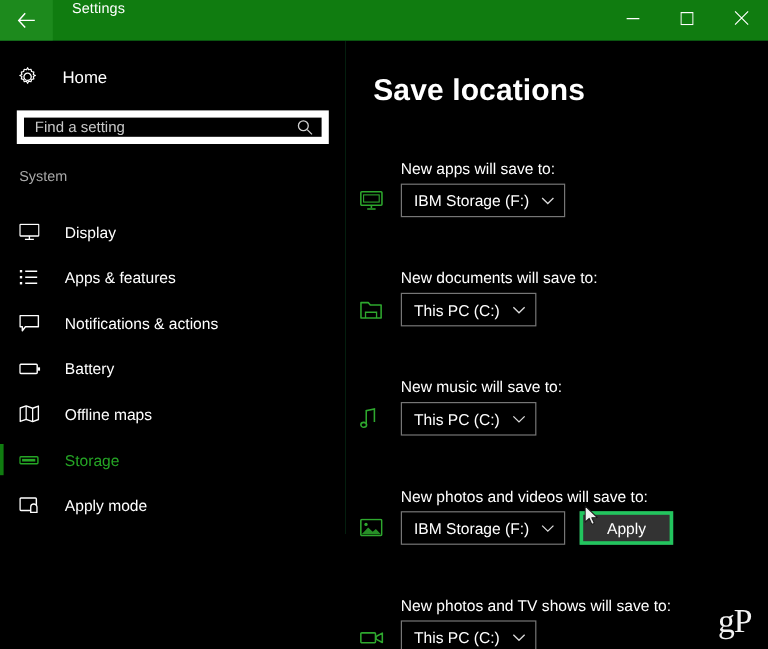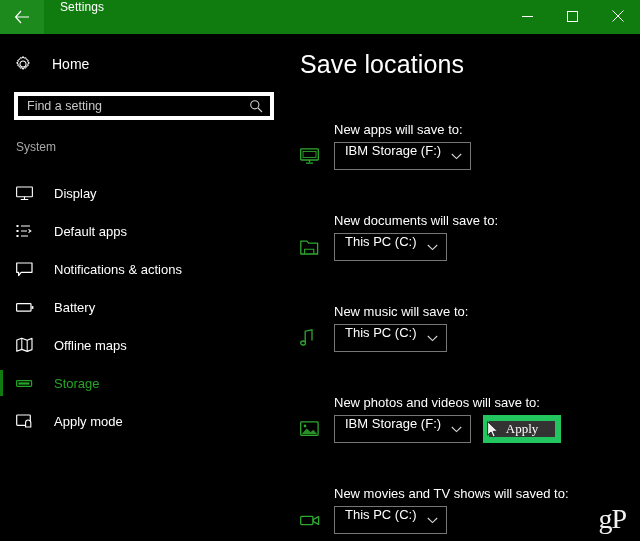--- a/index.html
+++ b/index.html
@@ -94,21 +94,21 @@
   .home-label {
     font-size: 14px;
     color: #ffffff;
     margin-left: 12px;
   }
 
   .search-wrap {
     position: relative;
     margin: 8px 14px 0 14px;
     height: 28px;
-    border: 4px solid #ffffff;
+    border: 6px solid #ffffff;
     background: #000000;
     box-sizing: border-box;
     display: flex;
     align-items: flex-end;
   }
   .search-input {
     border: none;
     outline: none;
     background: transparent;
     color: #cfcfcf;
@@ -162,22 +162,22 @@
     width: 3px; height: 26px;
     background: #107c10;
     display: none;
   }
   .nav-item.selected .sel-bar { display: block; }
 
   
   .page-title {
     font-size: 25px;
     color: #ffffff;
-    font-weight: normal;
-    margin: 0;
+    font-weight: bold;
+    margin: 11px;
     padding: 16px 0 0 12px;
     letter-spacing: .1px;
   }
   .page-desc {
     font-size: 13px;
     color: #ffffff;
     line-height: 19px;
     padding: 14px 8px 0 12px;
     margin: 0;
     max-width: 330px;
@@ -202,45 +202,46 @@
     display: flex;
     align-items: center;
     justify-content: flex-start;
   }
   .combo {
     height: 28px;
     border: 1px solid #767676;
     background: #000000;
     box-sizing: border-box;
     display: flex;
+    align-items: center;
     padding: 0 8px 0 10px;
     min-width: 108px;
   }
   .combo .combo-text {
     font-size: 13px;
     color: #ffffff;
     white-space: nowrap;
   }
   .combo .chev {
     margin-left: 10px;
     display: flex;
     align-items: center;
   }
   .apply-btn {
     margin-left: 12px;
     height: 28px;
     min-width: 78px;
     background: #333333;
-    border: 6px solid #22c55e;
+    border: 3px solid #22c55e;
     box-sizing: border-box;
     display: flex;
     align-items: center;
     justify-content: center;
     color: #ffffff;
-    font-family: Liberation Serif, serif;
+    font-family: Liberation Sans, sans-serif;
     font-size: 13px;
     padding: 0 14px;
     cursor: default;
   }
 
   .watermark {
     position: absolute;
     right: 14px;
     bottom: 8px;
     font-family: "Liberation Serif", serif;
@@ -327,34 +328,33 @@
 
         <span class="nav-icon">
           <svg width="17" height="15" viewBox="0 0 18 16">
             <rect x="0.6" y="1" width="16.8" height="10.4" rx="0.6" fill="none" stroke="#ffffff" stroke-width="1.2"></rect>
             <path d="M9 11.4 V14 M5 14.4 H13" stroke="#ffffff" stroke-width="1.2"></path>
           </svg>
         </span>
         <span class="nav-label">Display</span>
       </div>
 
-
       <div class="nav-item">
 
         <span class="nav-icon">
           <svg width="16" height="15" viewBox="0 0 16 15">
             <rect x="0.5" y="1" width="2" height="2" fill="#ffffff"></rect>
             <rect x="0.5" y="6" width="2" height="2" fill="#ffffff"></rect>
             <rect x="0.5" y="11" width="2" height="2" fill="#ffffff"></rect>
-            <path d="M5 2 H14 M5 7 H11 M5 12 H12" stroke="#ffffff" stroke-width="1.2"></path>
-            <path d="M12.5 5.4 L14.8 7 L12.5 8.6" stroke="#ffffff" stroke-width="1.1" fill="none"></path>
-          </svg>
-        </span>
-        <span class="nav-label">Default apps</span>
-      </div>
+            <path d="M5 2 H15 M5 7 H15 M5 12 H15" stroke="#ffffff" stroke-width="1.2"></path>
+          </svg>
+        </span>
+        <span class="nav-label">Apps &amp; features</span>
+      </div>
+
 
       <div class="nav-item">
 
         <span class="nav-icon">
           <svg width="17" height="15" viewBox="0 0 17 15">
             <path d="M0.7 1 H16 V10.3 H5.2 L2.6 13.6 V10.3 H0.7 Z" fill="none" stroke="#ffffff" stroke-width="1.2" stroke-linejoin="round"></path>
           </svg>
         </span>
         <span class="nav-label">Notifications &amp; actions</span>
       </div>
@@ -486,21 +486,21 @@
               <svg width="11" height="7" viewBox="0 0 11 7">
                   <path d="M0.8 1 L5.5 5.6 L10.2 1" stroke="#d8d8d8" stroke-width="1.1" fill="none"></path>
                 </svg>
             </span>
           </div>
           <button class="apply-btn">Apply</button>
         </div>
       </div>
 
       <div class="save-row">
-        <div class="row-label">New movies and TV shows will saved to:</div>
+        <div class="row-label">New photos and TV shows will save to:</div>
         <div class="row-controls">
           <span class="row-icon">
             <svg width="20" height="13" viewBox="0 0 20 13">
               <rect x="0.7" y="2.4" width="12.2" height="8.2" rx="0.8" fill="none" stroke="#2ea82e" stroke-width="1.3"></rect>
               <path d="M13.4 5.4 L18.6 2.6 V10.4 L13.4 7.6 Z" fill="none" stroke="#2ea82e" stroke-width="1.3" stroke-linejoin="round"></path>
             </svg>
           </span>
           <div class="combo">
             <span class="combo-text">This PC (C:)</span>
             <span class="chev">

